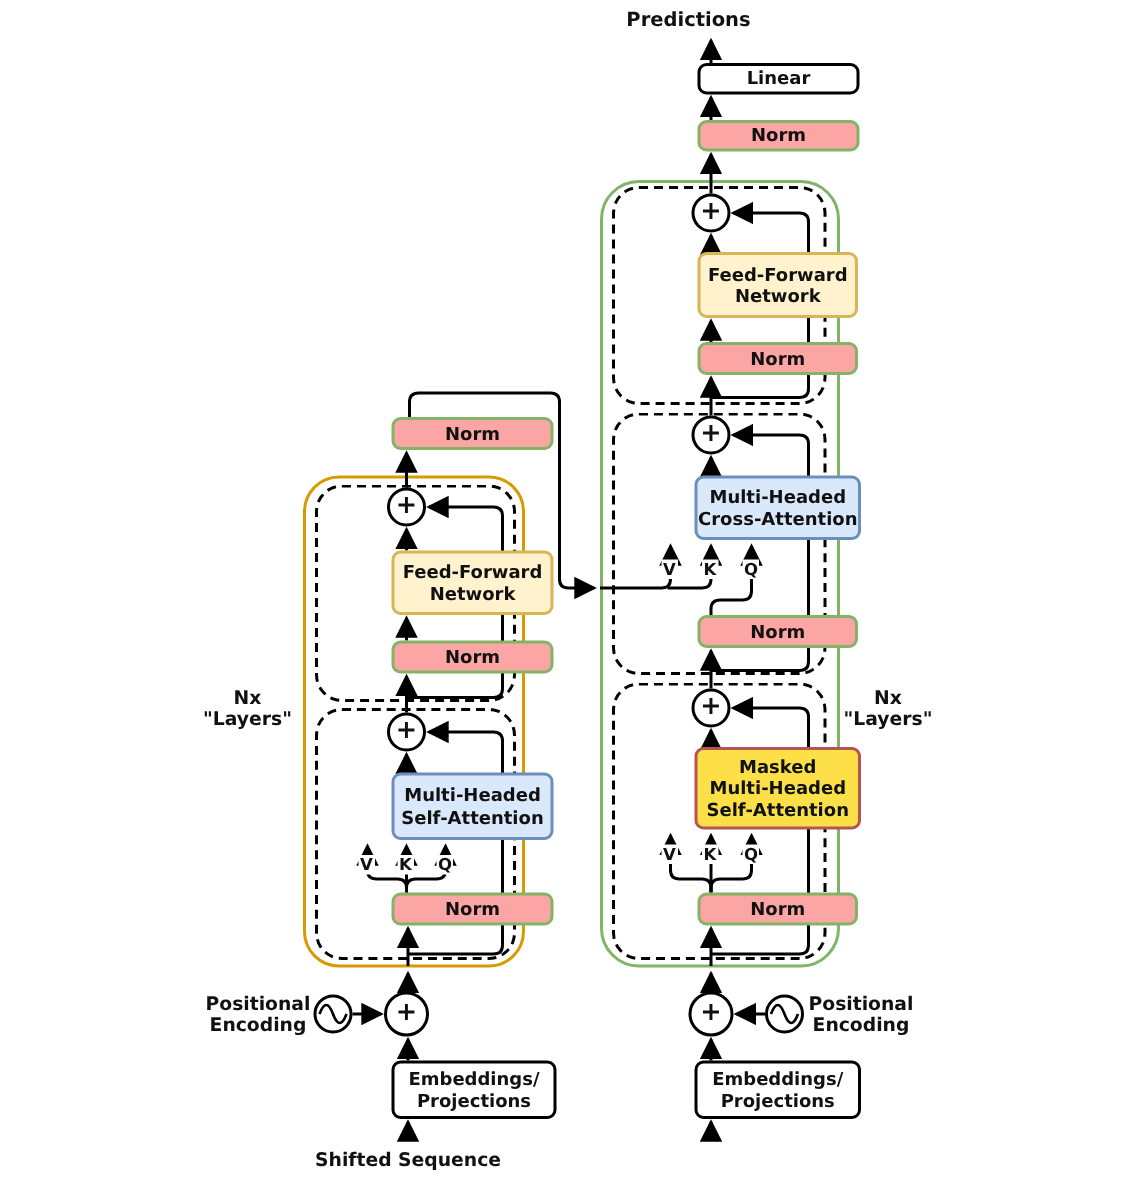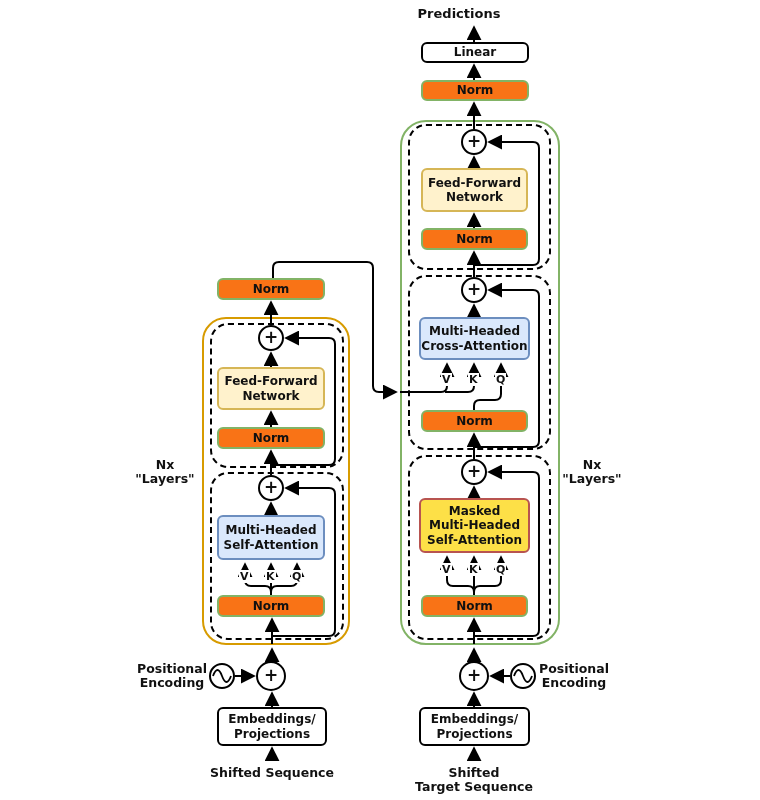--- a/index.html
+++ b/index.html
@@ -7,22 +7,22 @@
          font-family:"DejaVu Sans","Liberation Sans",sans-serif;color:#111;overflow:hidden;}
   .abs{position:absolute;box-sizing:border-box;}
   
   .container{border:2px solid;border-radius:24px;background:transparent;}
   .enc-cont{border-color:#d79b00;}
   .dec-cont{border-color:#82b366;border-radius:26px;}
   .dashed-block{border:2px dashed #000;border-radius:18px;background:transparent;}
   
   .box{display:flex;align-items:center;justify-content:center;text-align:center;
        border:2px solid #000;border-radius:6px;background:#fff;font-weight:bold;
-       font-size:12px;line-height:1.18;white-space:pre-line;z-index:4;}
-  .green{background:#f97316;border-color:#82b366;}
+       font-size:12px;line-height:1.18;white-space:pre-line;z-index:4;margin-left:44px;}
+  .green{background:#fca5a5;border-color:#82b366;}
   .yellow{background:#fff2cc;border-color:#d6b656;}
   .blue{background:#dae8fc;border-color:#6c8ebf;}
   .red{background:#fde047;border-color:#b85450;}
   
   .plus{border:2px solid #000;border-radius:50%;background:#fff;display:flex;
         align-items:center;justify-content:center;font-weight:600;font-size:17px;
         line-height:1;z-index:5;padding-bottom:1px;}
   .sine{border:2px solid #000;border-radius:50%;background:#fff;display:flex;
         align-items:center;justify-content:center;z-index:5;}
   
@@ -172,16 +172,14 @@
   <div class="abs lbl" style="left:384px;top:7px;width:150px;font-size:13px;">Predictions</div>
   <div class="abs lbl" style="left:115px;top:458px;width:100px;">Nx
 "Layers"</div>
   <div class="abs lbl" style="left:542px;top:458px;width:100px;">Nx
 "Layers"</div>
   <div class="abs lbl" style="left:117px;top:662px;width:110px;">Positional
 Encoding</div>
   <div class="abs lbl" style="left:519px;top:662px;width:110px;">Positional
 Encoding</div>
   <div class="abs lbl" style="left:192px;top:766px;width:160px;">Shifted Sequence</div>
-  <div class="abs lbl" style="left:394px;top:766px;width:160px;">Shifted
-Target Sequence</div>
 
 </div>
 
 </body></html>

